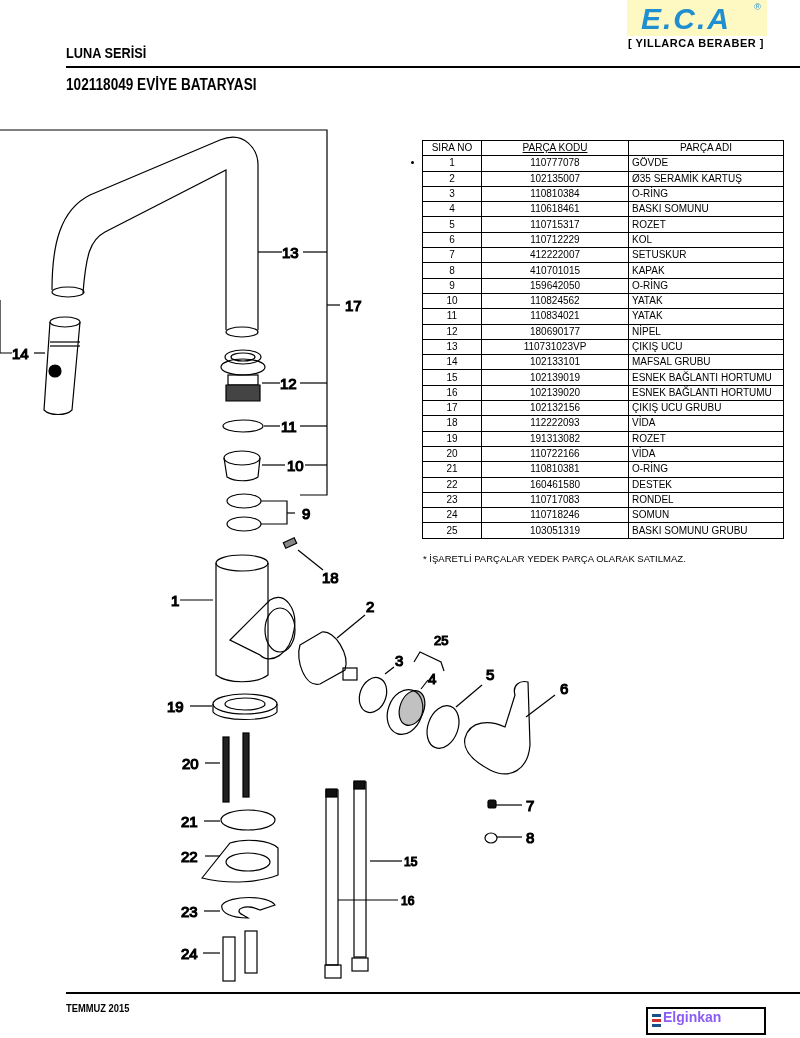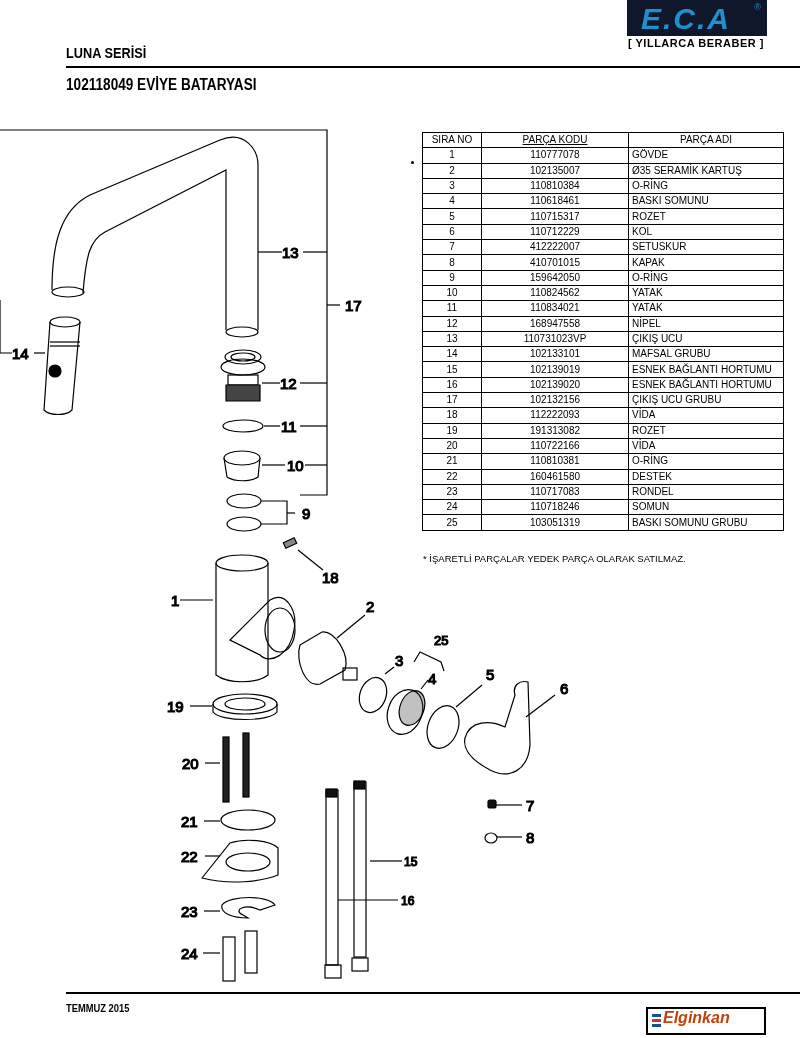--- a/index.html
+++ b/index.html
@@ -1,46 +1,46 @@
 <!DOCTYPE html>
 <html><head>
 <meta charset="utf-8">
 <style>
   html, body { margin:0; padding:0; background:#ffffff; }
   body { width:800px; height:1038px; position:relative; overflow:hidden;
          font-family:"Liberation Sans", sans-serif; color:#000; }
   .abs { position:absolute; }
   
-  .eca-logo { left:627px; top:0; width:140px; height:36px; background:#0f172a; }
+  .eca-logo { left:627px; top:0; width:140px; height:36px; background:#fef9c3; }
   .eca-text { position:absolute; left:14px; top:2px; font-family:"Liberation Sans", sans-serif;
               font-weight:bold; font-style:italic; font-size:30px; color:#1f8fd0; letter-spacing:2px; }
   .eca-reg { position:absolute; right:6px; top:2px; font-size:9px; color:#1f8fd0; }
   .eca-slogan { left:628px; top:37px; width:140px; text-align:left; font-size:11px; font-weight:bold; letter-spacing:0.5px; }
   .series-title { left:66px; top:44px; font-family:"Liberation Sans", sans-serif; font-weight:bold; font-size:15px; transform:scaleX(0.85); transform-origin:left; }
   .rule-top { left:66px; top:66px; width:734px; height:2px; background:#000; }
   .product-title { left:66px; top:76px; font-weight:bold; font-size:16px; transform:scaleX(0.85); transform-origin:left; }
   
-  table.parts { position:absolute; left:422px; top:132px; width:362px; border-collapse:collapse; font-size:10px; }
+  table.parts { position:absolute; left:422px; top:140px; width:362px; border-collapse:collapse; font-size:10px; }
   table.parts th, table.parts td { border:1px solid #000; height:14.3px; padding:0 3px; line-height:14px; }
   table.parts th { font-weight:normal; text-align:center; }
   table.parts td.c { text-align:center; }
   table.parts td.l { text-align:left; }
   .col1 { width:52px; } .col2 { width:140px;text-decoration:underline; }
   .dot-marker { left:411px; top:161px; width:3px; height:3px; background:#000; border-radius:50%; }
   .footnote { left:423px; top:553px; font-size:9.5px; }
   
   svg.diagram { position:absolute; left:0; top:100px; width:800px; height:890px; }
   svg.diagram text { font-family:"Liberation Sans", sans-serif; font-size:15px; fill:#000; }
   
   .rule-bottom { left:66px; top:992px; width:734px; height:2px; background:#000; }
   .date { left:66px; top:1002px; font-weight:bold; font-size:11px; transform:scaleX(0.85); transform-origin:left; }
   .elginkan { left:646px; top:1007px; width:120px; height:28px; border:2px solid #000; box-sizing:border-box; background:#fff; }
   .elg-bars { position:absolute; left:4px; top:5px; width:9px; }
   .elg-bars div { height:3px; margin-bottom:2px; }
-  .elg-text { position:absolute; left:15px; top:0px; font-style:italic; font-weight:bold; font-size:16px; color:#c2410c; }
+  .elg-text { position:absolute; left:15px; top:0px; font-weight:bold; font-size:14px; color:#8b5cf6; }
 </style>
 </head>
 <body>
 
 <div class="abs eca-logo">
   <span class="eca-text" style="color: rgb(31, 143, 208);">E.C.A</span>
   <span class="eca-reg">®</span>
 </div>
 <div class="abs eca-slogan">[ YILLARCA BERABER ]</div>
 <div class="abs series-title">LUNA SERİSİ</div>
@@ -107,21 +107,21 @@
         <td class="c">110824562</td>
         <td class="l">YATAK</td>
       </tr>
       <tr>
         <td class="c">11</td>
         <td class="c">110834021</td>
         <td class="l">YATAK</td>
       </tr>
       <tr>
         <td class="c">12</td>
-        <td class="c">168947558</td>
+        <td class="c">180690177</td>
         <td class="l">NİPEL</td>
       </tr>
       <tr>
         <td class="c">13</td>
         <td class="c">110731023VP</td>
         <td class="l">ÇIKIŞ UCU</td>
       </tr>
       <tr>
         <td class="c">14</td>
         <td class="c">102133101</td>

